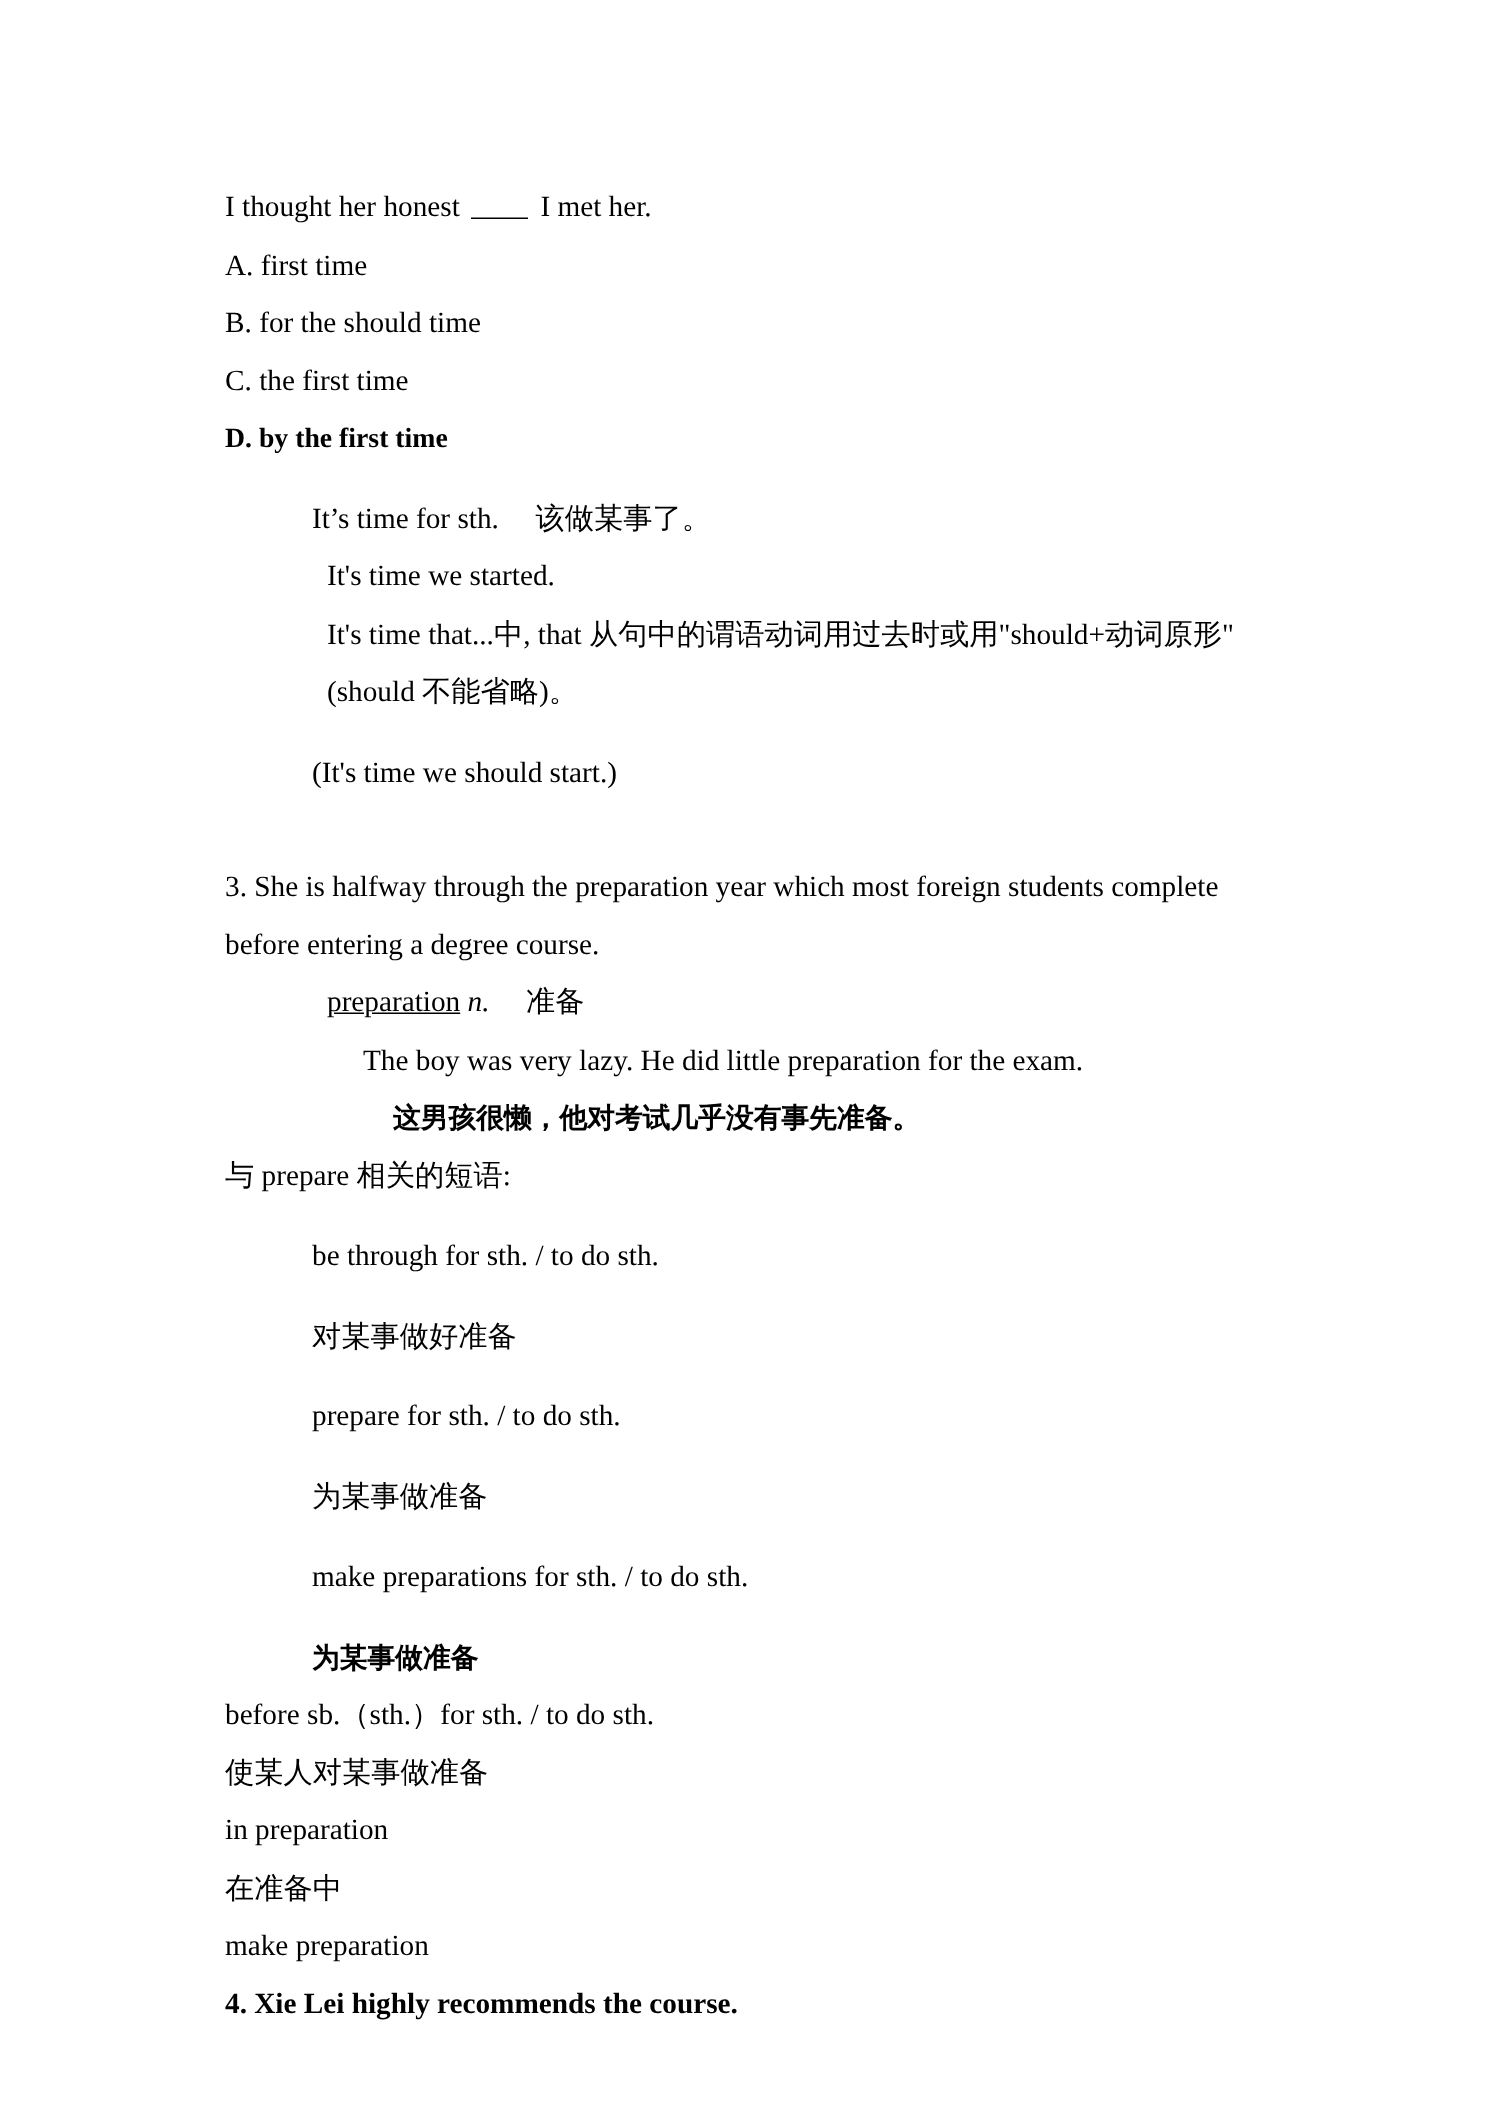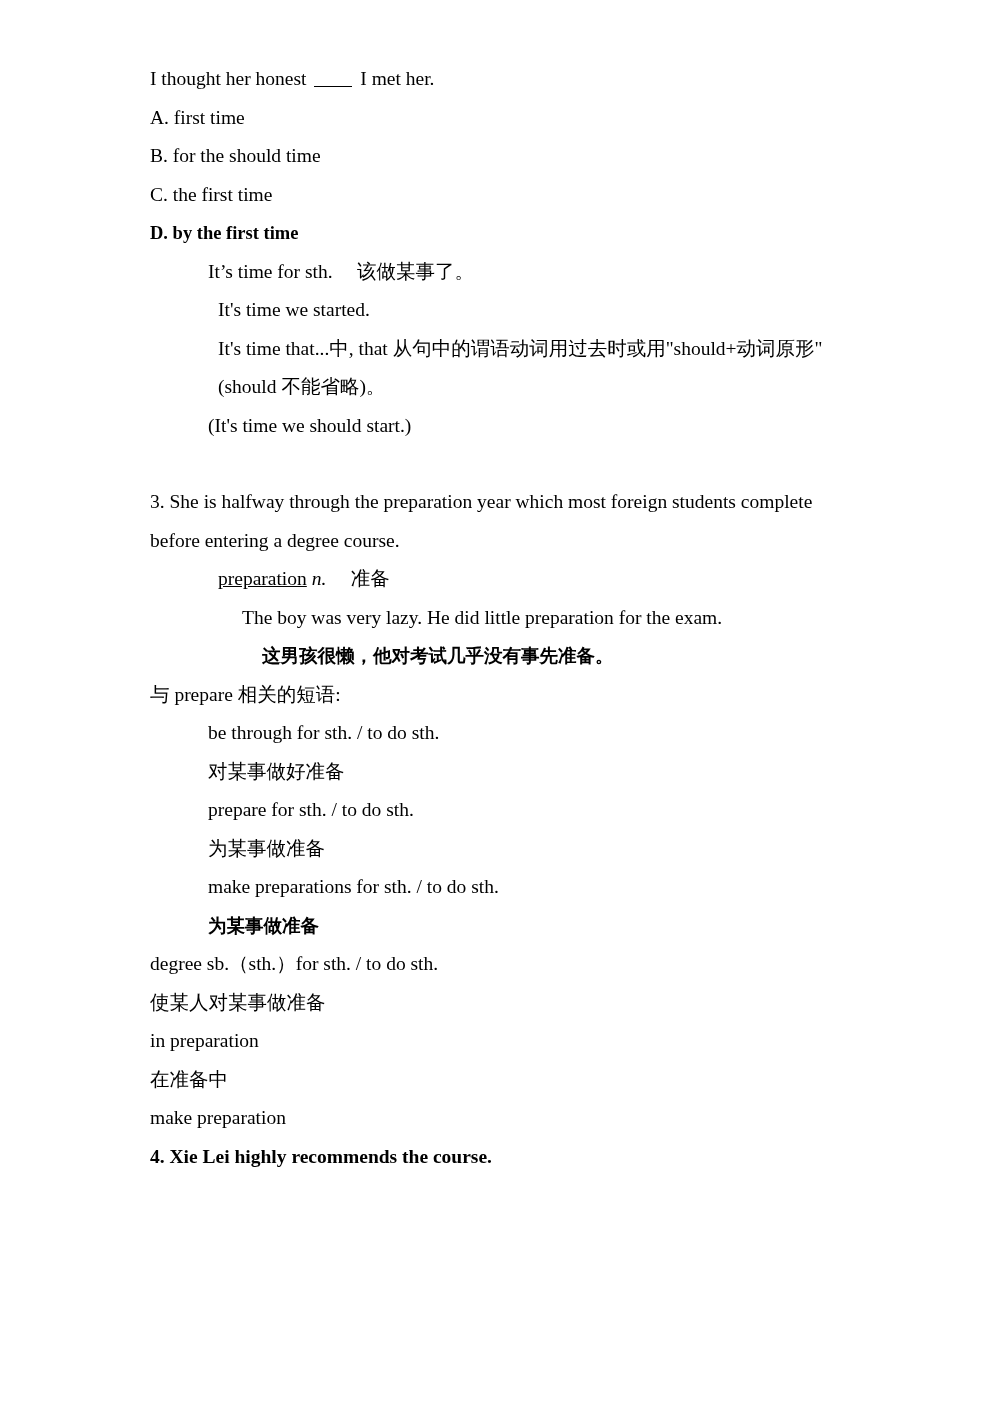--- a/index.html
+++ b/index.html
@@ -11,30 +11,30 @@
     width: 1000px;
     height: 1414px;
     font-family: "Liberation Serif", serif;
     color: #000000;
   }
   .page {
     position: relative;
     width: 1000px;
     height: 1414px;
     box-sizing: border-box;
-    padding: 60px 150px 80px 150px;
+    padding: 120px 150px 80px 150px;
   }
   .line {
     font-size: 19.5px;
     line-height: 38.5px;
     white-space: pre-wrap;
   }
   .bold { font-weight: bold; }
   .bold-sans { font-weight: bold; font-family: Liberation Serif, serif; font-size: 18.5px; }
-  .indent-2 { padding-left: 58px; }
+  .indent-2 { padding-left: 58px; margin-top: 15px; }
   .indent-3 { padding-left: 68px; }
   .indent-4 { padding-left: 92px; }
   .indent-5 { padding-left: 112px; }
   .underline { text-decoration: underline; }
   .italic { font-style: italic; }
   .gap { height: 38px; }
   .para {
     font-size: 19.5px;
     line-height: 38.5px;
   }
@@ -76,21 +76,21 @@
 
   <div class="line indent-2">be through for sth. / to do sth.</div>
   <div class="line indent-2">对某事做好准备</div>
 
   <div class="line indent-2">prepare for sth. / to do sth.</div>
   <div class="line indent-2">为某事做准备</div>
 
   <div class="line indent-2">make preparations for sth. / to do sth.</div>
   <div class="line indent-2 bold-sans">为某事做准备</div>
 
-  <div class="line">degree sb.（sth.）for sth. / to do sth.</div>
+  <div class="line">before sb.（sth.）for sth. / to do sth.</div>
   <div class="line">使某人对某事做准备</div>
 
   <div class="line">in preparation</div>
   <div class="line">在准备中</div>
 
   <div class="line">make preparation</div>
 
   <div class="line bold">4. Xie Lei highly recommends the course.</div>
 
 </div>

